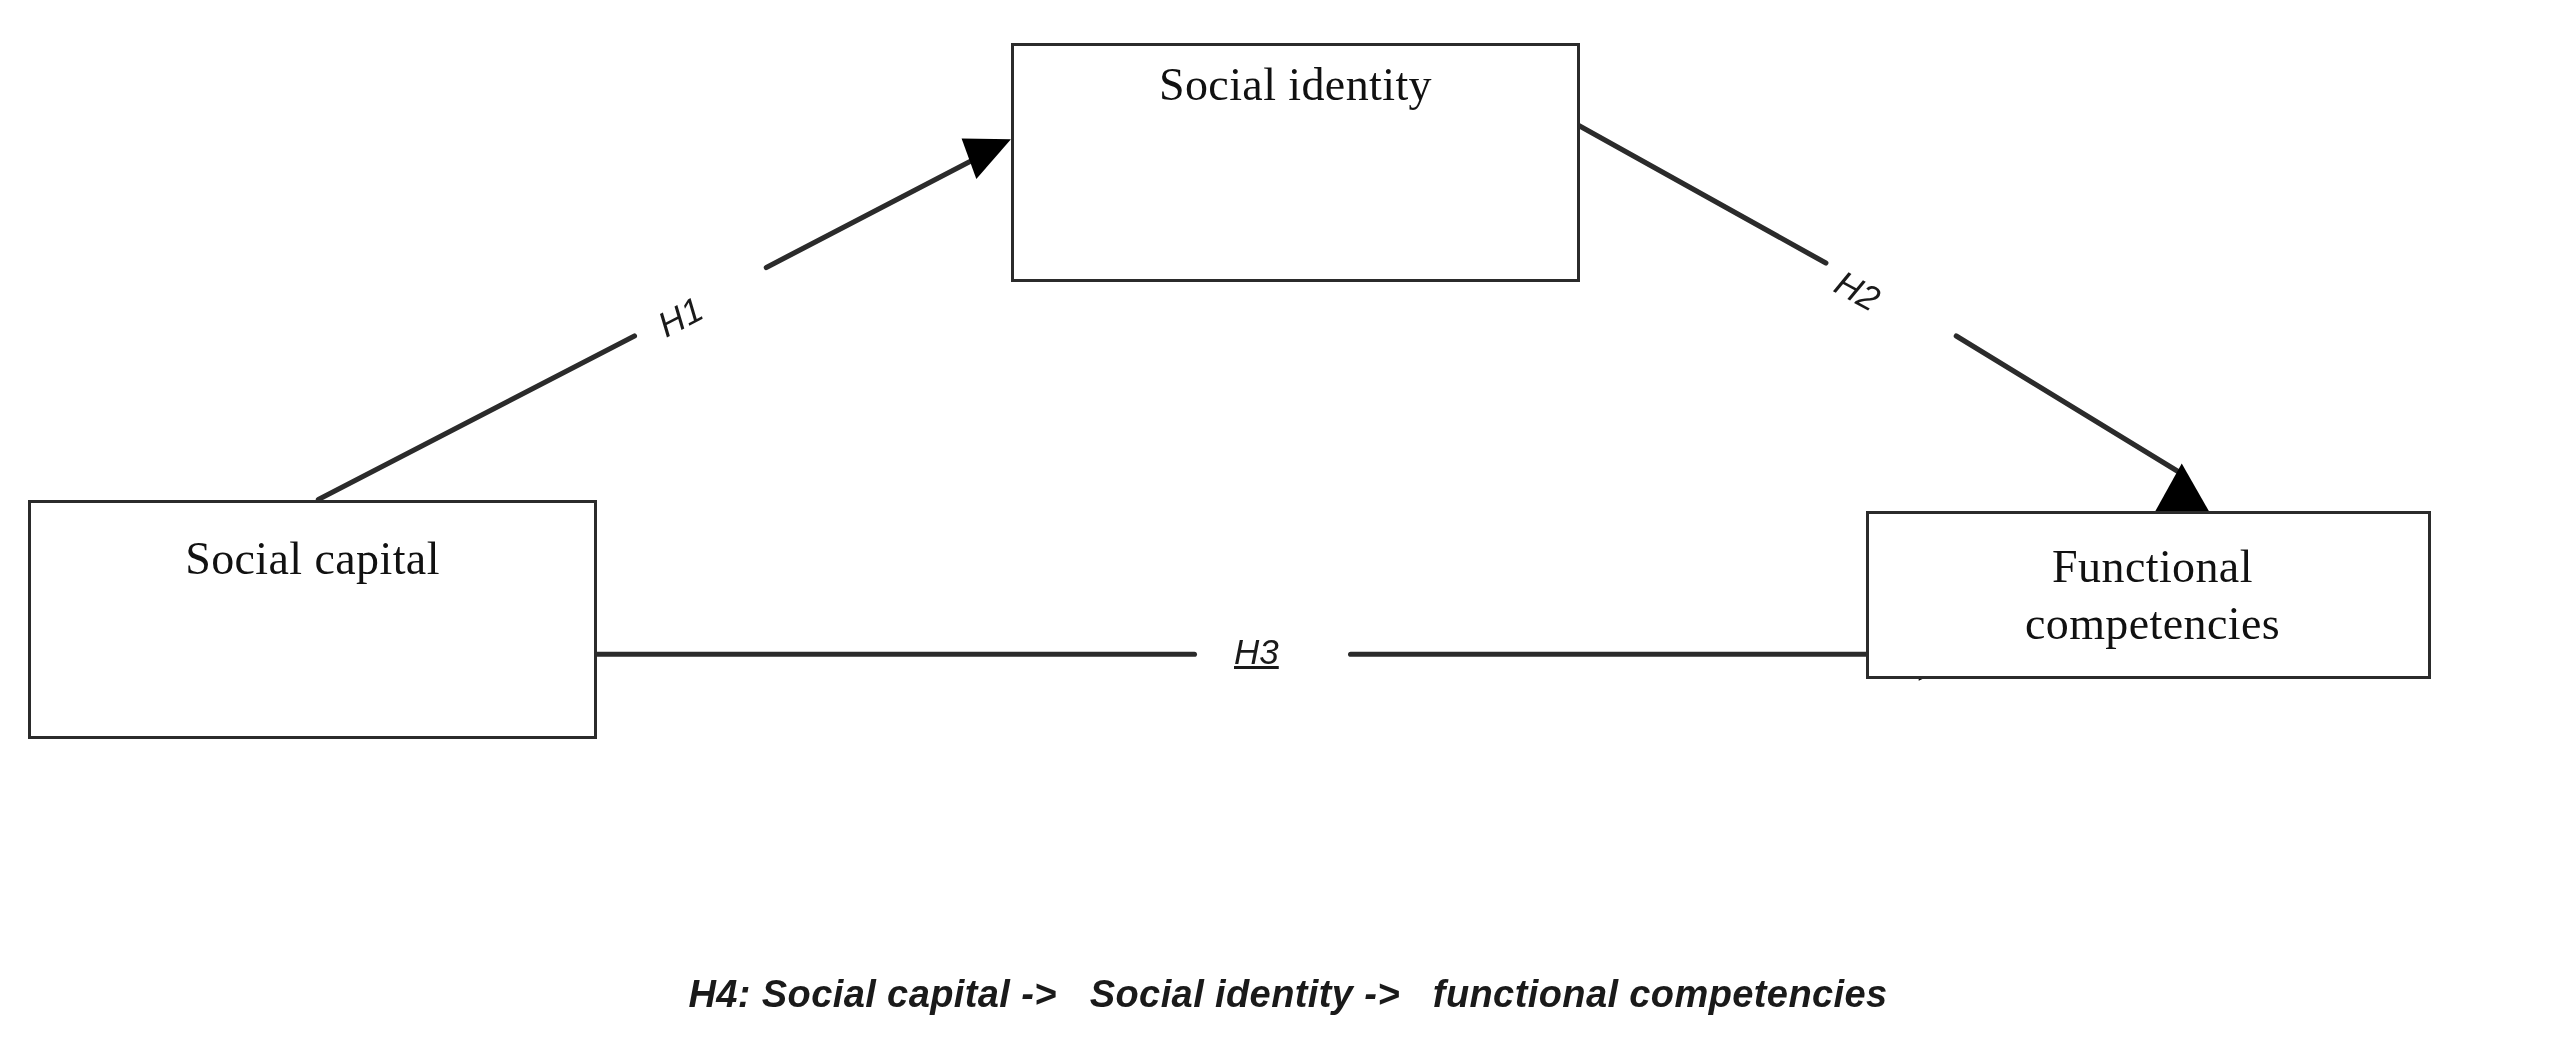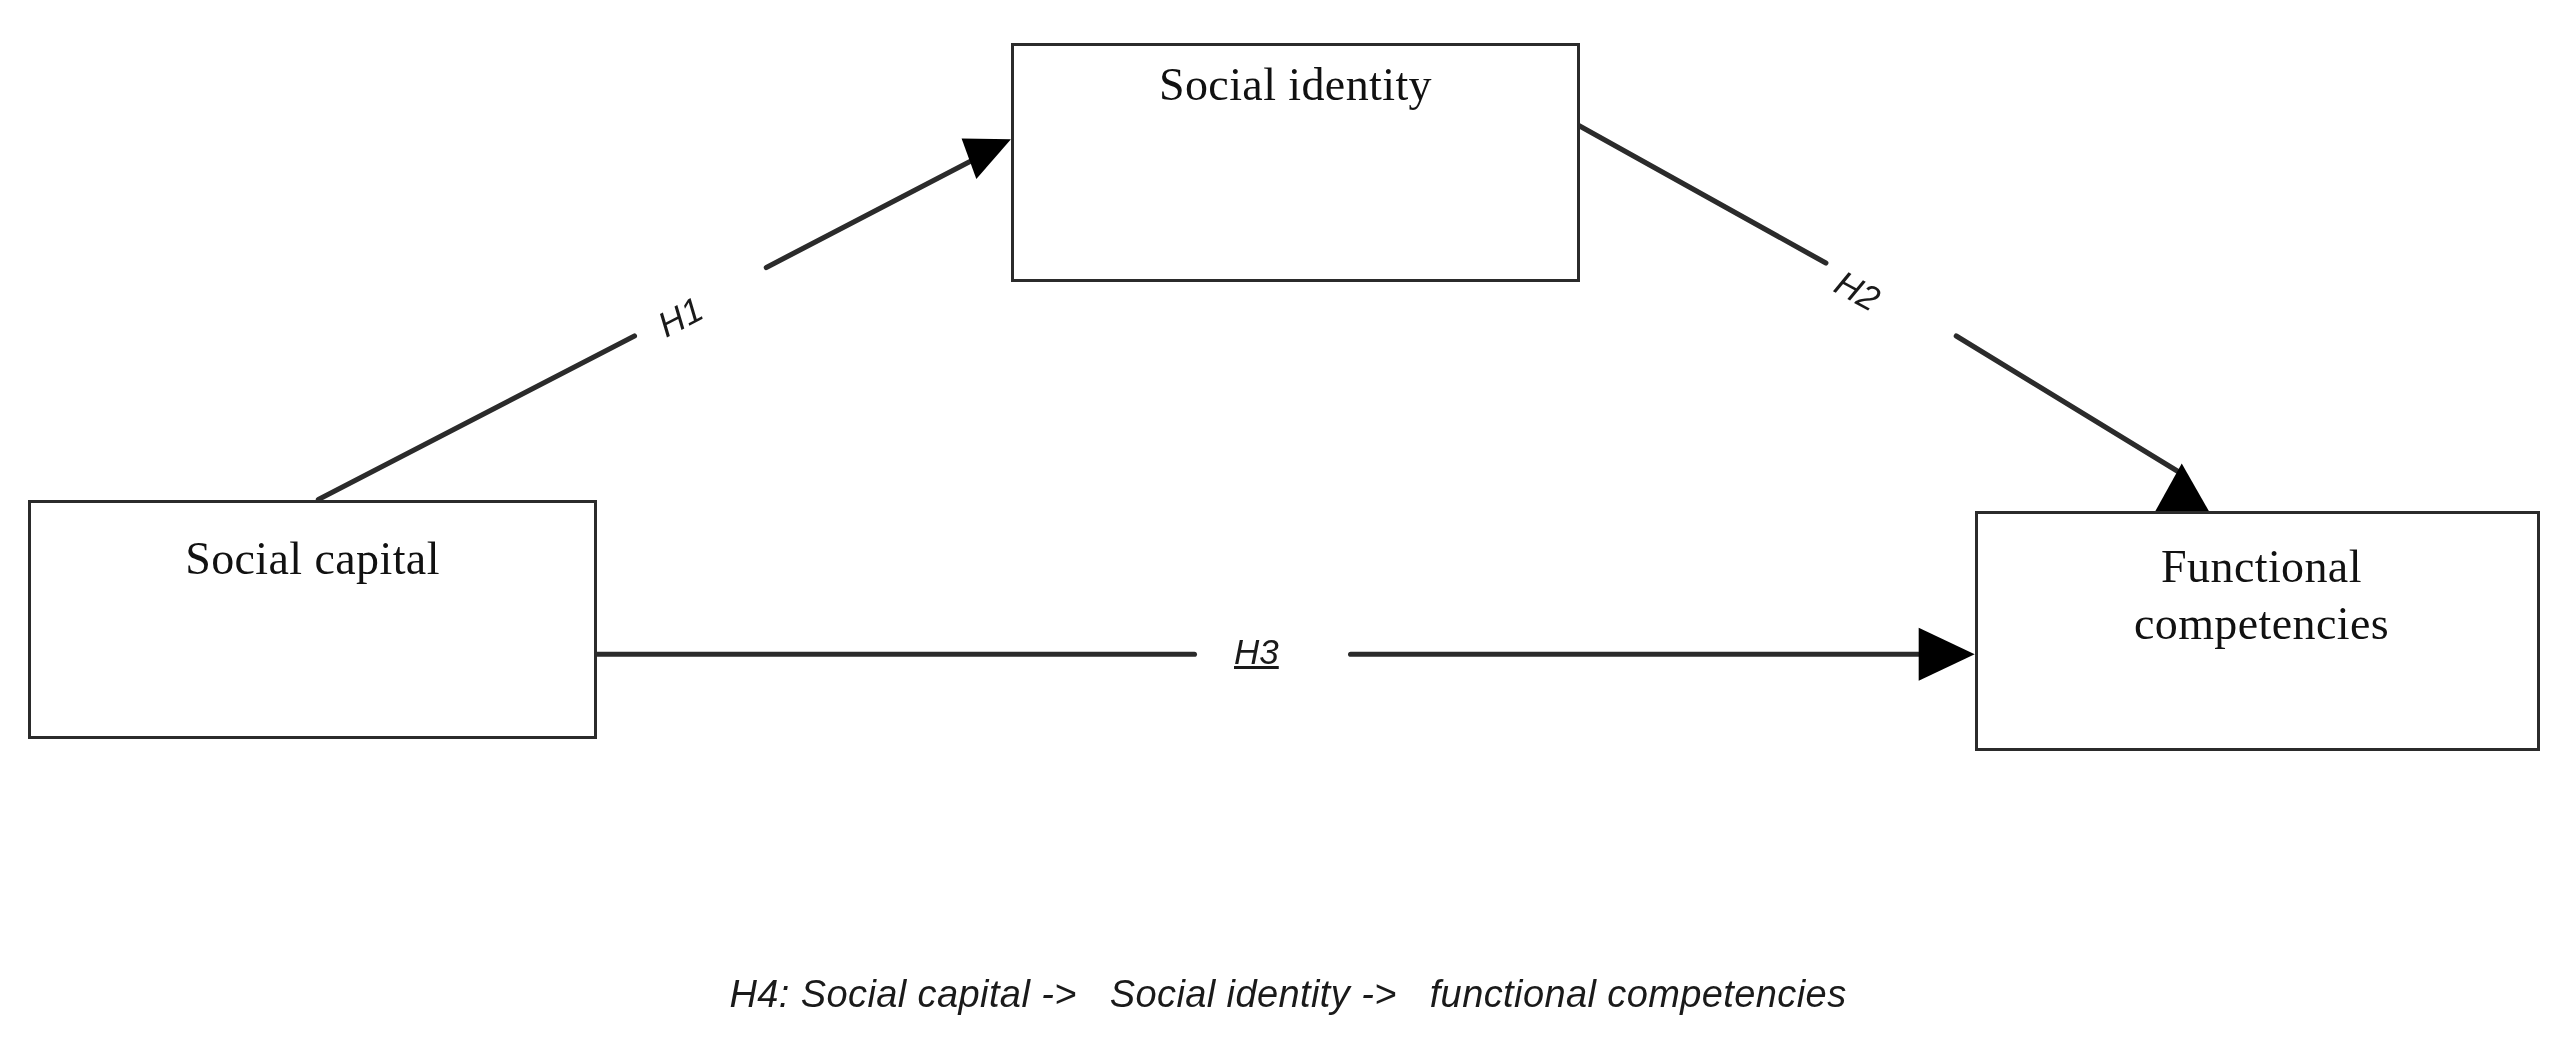--- a/index.html
+++ b/index.html
@@ -54,24 +54,24 @@
   #node-social-capital {
     left: 28px;
     top: 500px;
     width: 569px;
     height: 239px;
   }
   #node-social-capital .node-label {
     padding-top: 26.5px;
   }
   #node-functional-competencies {
-    left: 1975px;
+    left: 1866px;
     top: 511px;
     width: 565px;
-    height: 240px;
+    height: 168px;
     padding-left: 8px;
   }
   #node-functional-competencies .node-label {
     padding-top: 23.6px;
   }
   .edge-label {
     position: absolute;
     font-family: "Liberation Sans", sans-serif;
     font-style: italic;
     font-size: 35px;
@@ -96,21 +96,21 @@
     text-decoration: underline;
   }
   #caption-h4 {
     position: absolute;
     left: 0;
     top: 973px;
     width: 2576px;
     text-align: center;
     font-family: "Liberation Sans", sans-serif;
     font-style: italic;
-    font-weight: normal;
+    font-weight: bold;
     font-size: 38px;
     letter-spacing: 0.4px;
     color: #1a1a1a;
     white-space: pre;
   }
 </style>
 </head>
 <body>
 
 <div id="canvas">

